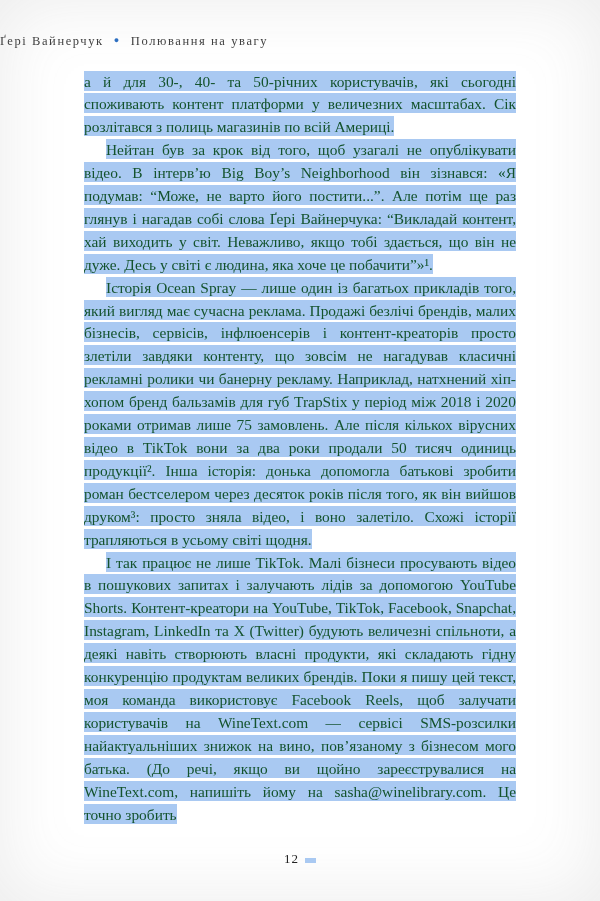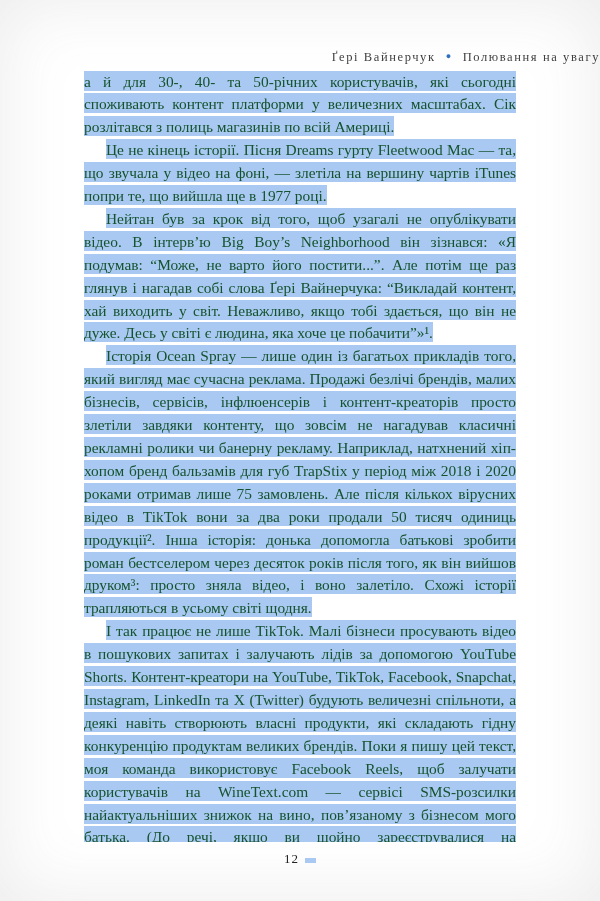--- a/index.html
+++ b/index.html
@@ -9,26 +9,25 @@
     height:901px;
     position:relative;
     background:#ffffff;
     font-family:"Liberation Serif", serif;
     overflow:hidden;
     box-shadow: inset 0 0 70px rgba(110,110,110,0.14);
   }
   .running-head {
     position:absolute;
     top:34px; left:0; right:0;
-    text-align:right;
+    text-align:left;
     font-size:12.5px;
     letter-spacing:1.6px;
     color:#3f3f3f;
     white-space:nowrap;
-    margin-top:16px;
   }
   .sep-dot {
     color:#2d6fc1;
     font-size:9px;
     margin:0 10px;
     vertical-align:2px;
   }
   .body-text {
     position:absolute;
     top:70px; left:84px;
@@ -70,21 +69,20 @@
 <body>
 
 <div class="page">
 
   <header class="running-head">
     <span>Ґері Вайнерчук</span><span class="sep-dot">●</span><span>Полювання на увагу</span>
   </header>
 
   <main class="body-text">
     <p class="para no-indent"><span class="hl">а й для 30-, 40- та 50-річних користувачів, які сьогодні споживають контент платформи у величезних масштабах. Сік розлітався з полиць магазинів по всій Америці.</span></p>
-    <p class="para"><span class="hl">Це не кінець історії. Пісня Dreams гурту Fleetwood Mac — та, що звучала у відео на фоні, — злетіла на вершину чартів iTunes попри те, що вийшла ще в 1977 році.</span></p>
     <p class="para"><span class="hl">Нейтан був за крок від того, щоб узагалі не опублікувати відео. В інтерв’ю Big Boy’s Neighborhood він зізнався: «Я подумав: “Може, не варто його постити...”. Але потім ще раз глянув і нагадав собі слова Ґері Вайнерчука: “Викладай контент, хай виходить у світ. Неважливо, якщо тобі здається, що він не дуже. Десь у світі є людина, яка хоче це побачити”»¹.</span></p>
     <p class="para"><span class="hl">Історія Ocean Spray — лише один із багатьох прикладів того, який вигляд має сучасна реклама. Продажі безлічі брендів, малих бізнесів, сервісів, інфлюенсерів і контент-креаторів просто злетіли завдяки контенту, що зовсім не нагадував класичні рекламні ролики чи банерну рекламу. Наприклад, натхнений хіп-хопом бренд бальзамів для губ TrapStix у період між 2018 і 2020 роками отримав лише 75 замовлень. Але після кількох вірусних відео в TikTok вони за два роки продали 50 тисяч одиниць продукції². Інша історія: донька допомогла батькові зробити роман бестселером через десяток років після того, як він вийшов друком³: просто зняла відео, і воно залетіло. Схожі історії трапляються в усьому світі щодня.</span></p>
     <p class="para"><span class="hl">І так працює не лише TikTok. Малі бізнеси просувають відео в пошукових запитах і залучають лідів за допомогою YouTube Shorts. Контент-креатори на YouTube, TikTok, Facebook, Snapchat, Instagram, LinkedIn та X (Twitter) будують величезні спільноти, а деякі навіть створюють власні продукти, які складають гідну конкуренцію продуктам великих брендів. Поки я пишу цей текст, моя команда використовує Facebook Reels, щоб залучати користувачів на WineText.com — сервісі SMS-розсилки найактуальніших знижок на вино, пов’язаному з бізнесом мого батька. (До речі, якщо ви щойно зареєструвалися на WineText.com, напишіть йому на sasha@winelibrary.com. Це точно зробить</span></p>
   </main>
 
   <footer class="footer">
     <span>12</span><span class="sel-mark"></span>
   </footer>
 
 </div>

